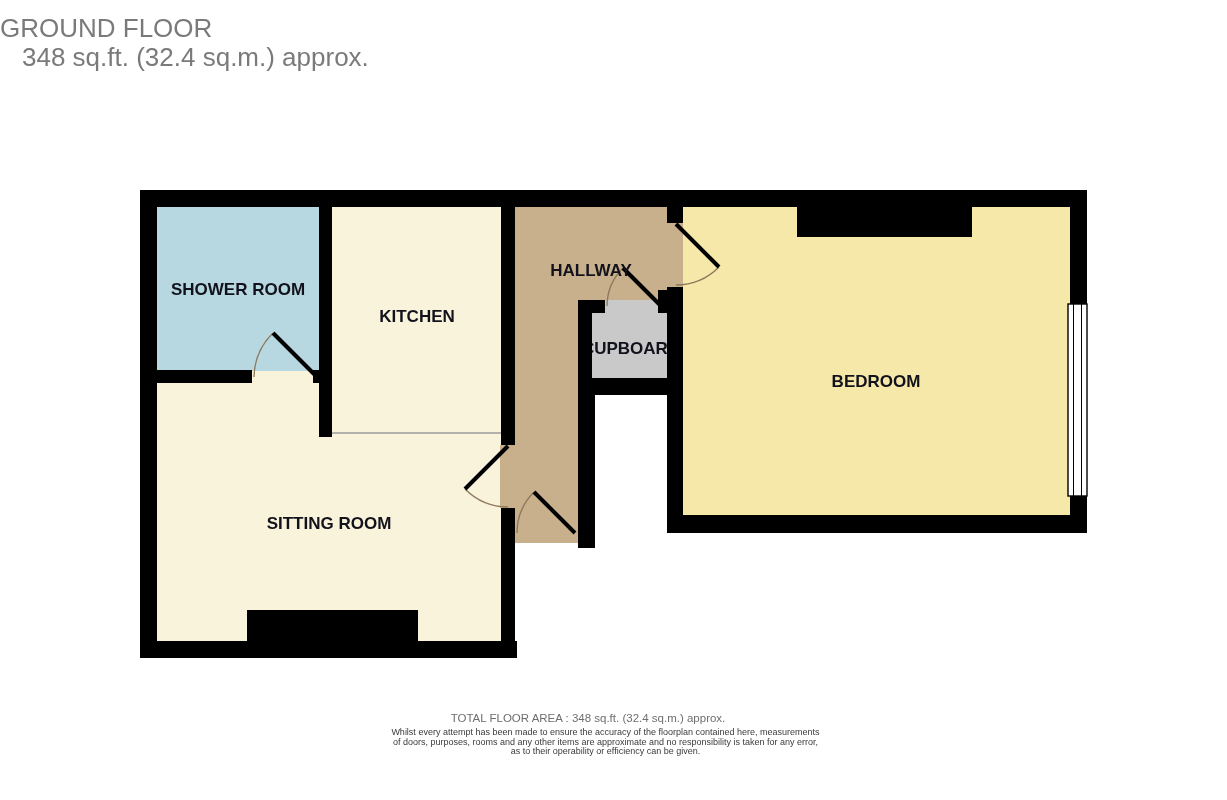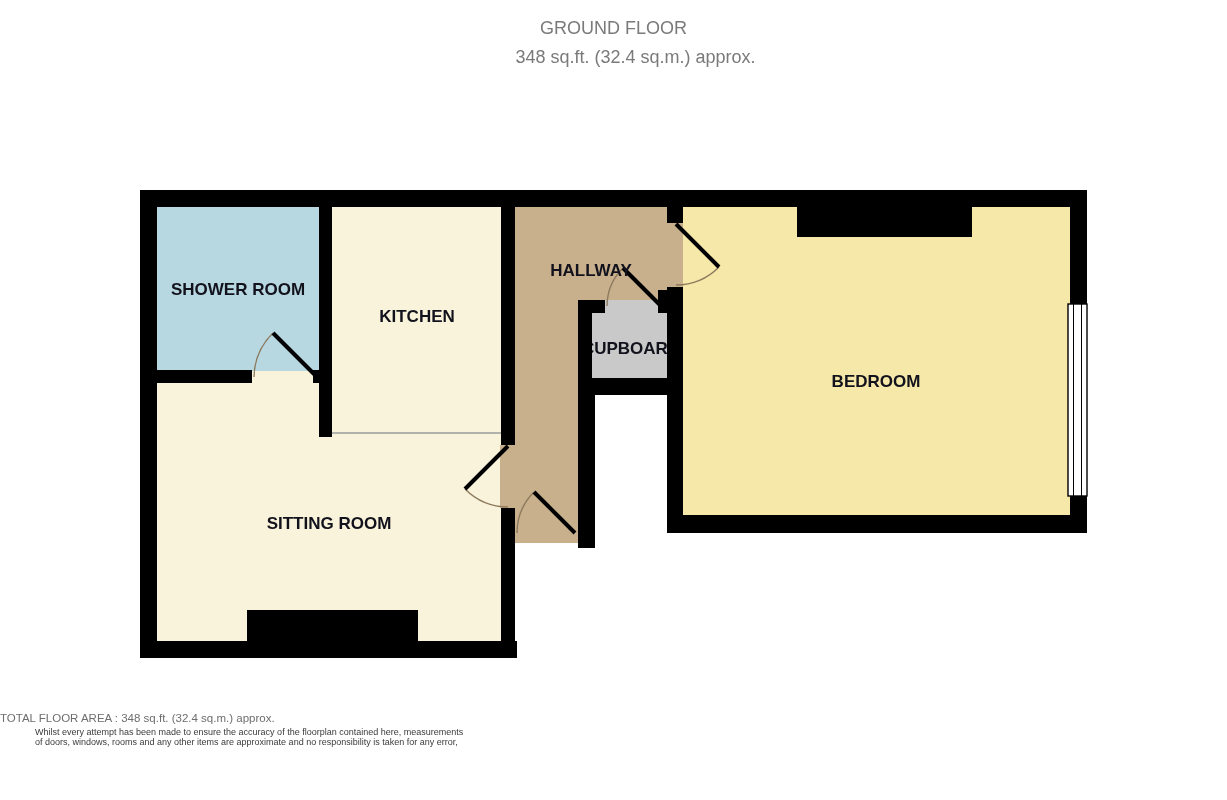--- a/index.html
+++ b/index.html
@@ -1,22 +1,22 @@
 <!DOCTYPE html>
 <html><head>
 <meta charset="utf-8">
 <style>
   html,body{margin:0;padding:0;background:#ffffff;}
   .page{position:relative;width:1227px;height:800px;background:#ffffff;overflow:hidden;
         font-family:"Liberation Sans",sans-serif;}
   .plan-svg{position:absolute;left:0;top:0;width:1227px;height:800px;}
-  .title-block{position:absolute;top:14px;left:0;width:1227px;text-align:center;
-               color:#7a7a7a;font-size:18px;line-height:29px;}
+  .title-block{position:absolute;top:14px;left:0;width:1227px;
+               color:#7a7a7a;font-size:26px;line-height:29px;}
   .title-line2{position:relative;left:22px;}
-  .footer-block{position:absolute;top:712px;left:0;width:1176px;}
+  .footer-block{position:absolute;top:712px;left:0;width:1176px;text-align:center;}
   .total-area{font-size:11.5px;color:#6e6e6e;margin-bottom:4px;}
   .disclaimer{font-size:9px;line-height:9.7px;color:#3b3b3b;margin-left:35px;}
   .credit{font-size:9px;line-height:11px;color:#3b3b3b;}
   .room-label{font:700 17px "Liberation Sans",sans-serif;text-anchor:middle;}
 </style>
 </head>
 <body>
 
 <div class="page">
 
@@ -92,17 +92,18 @@
       <text class="room-label" x="591" y="276">HALLWAY</text>
       <text class="room-label" x="876" y="387">BEDROOM</text>
       <text class="room-label" x="329" y="529">SITTING ROOM</text>
     </g>
   </svg>
 
   <div class="footer-block">
     <div class="total-area">TOTAL FLOOR AREA : 348 sq.ft. (32.4 sq.m.) approx.</div>
     <div class="disclaimer">
       <div>Whilst every attempt has been made to ensure the accuracy of the floorplan contained here, measurements</div>
-      <div>of doors, windows, rooms and any other items are approximate and no responsibility is taken for any error,</div>
+      <div>of doors, purposes, rooms and any other items are approximate and no responsibility is taken for any error,</div>
+      <div>as to their operability or efficiency can be given.</div>
     </div>
   </div>
 
 </div>
 
 </body></html>

